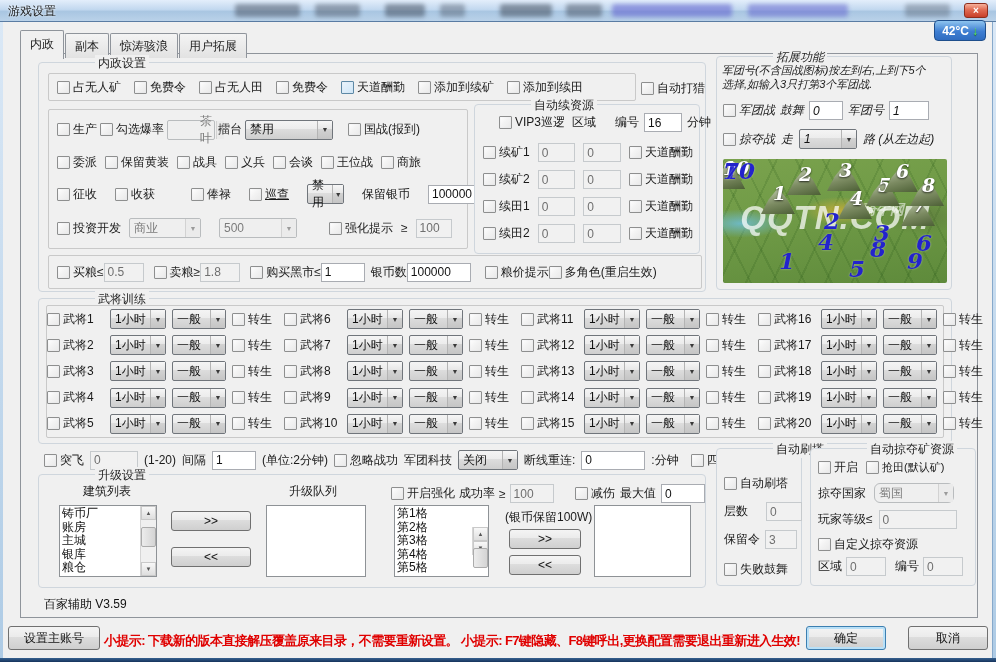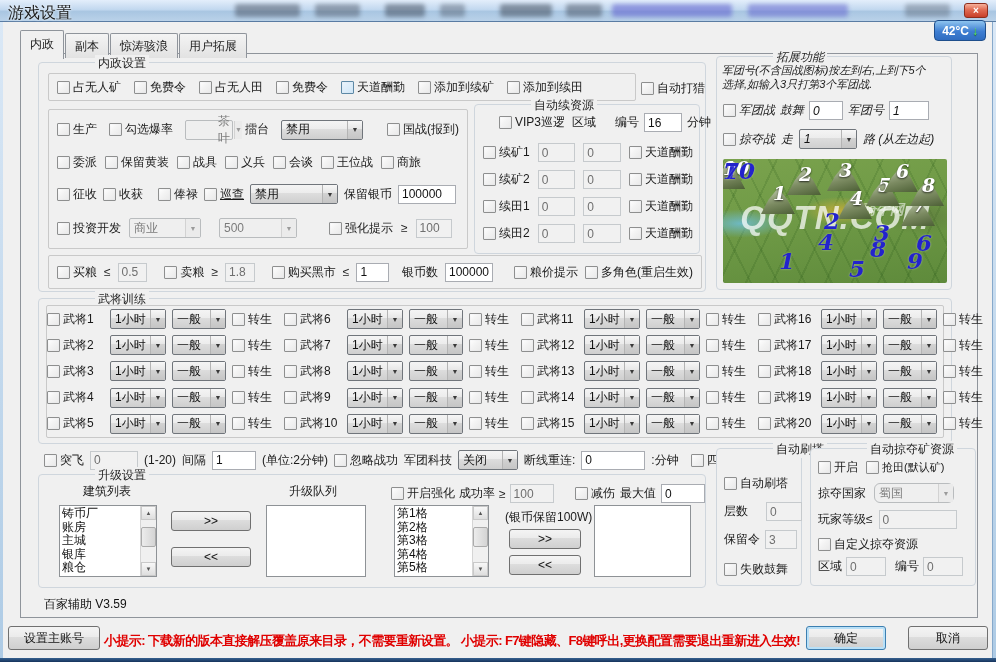--- a/index.html
+++ b/index.html
@@ -3,21 +3,21 @@
 <meta charset="utf-8">
 <style>
   html,body{margin:0;padding:0;background:#555;}
   *{box-sizing:border-box;font-family:"Liberation Sans","DejaVu Sans",sans-serif;}
   .win{position:relative;width:996px;height:662px;background:#f0f0f0;overflow:hidden;
        box-shadow:inset 0 0 0 1px #16335c;}
   
   .titlebar{position:absolute;left:0;top:0;width:996px;height:22px;
     background:linear-gradient(180deg,#e3eefb,#c2d8ef 45%,#a9c6e2 55%,#bad2e9);
     border-bottom:1px solid #5a7ca3;z-index:5;}
-  .title-text{position:absolute;left:8px;top:3px;font-size:16px;color:#1c1c1c;text-shadow:0 0 3px #fff;}
+  .title-text{position:absolute;left:8px;top:3px;font-size:12px;color:#1c1c1c;text-shadow:0 0 3px #fff;}
   .blob{position:absolute;border-radius:3px;filter:blur(2px);top:4px;height:13px;}
   .close-btn{position:absolute;right:8px;top:3px;width:24px;height:15px;border-radius:3px;
     background:linear-gradient(#f6b09b,#e06b52 45%,#c8402a);border:1px solid #8c2e1d;
     color:#fff;font-size:10px;font-weight:bold;display:flex;align-items:center;justify-content:center;line-height:1;}
   .temp-badge{position:absolute;right:10px;top:20px;z-index:9;height:21px;padding:0 7px;
     background:linear-gradient(#8ec4ef,#3e7ed2 55%,#2f6cc0);border:1px solid #1e4e8c;border-radius:4px;
     color:#fff;font-size:12px;font-weight:bold;display:flex;align-items:center;gap:3px;}
   .temp-arrow{color:#5ef05e;font-weight:bold;font-size:12px;text-shadow:0 1px 1px #14500f;}
   
   .edge-b{position:absolute;left:0;right:0;bottom:0;height:4px;background:linear-gradient(#35608f,#16335c);z-index:6;}
@@ -174,21 +174,21 @@
           <span class="lbl">添加到续田</span>
         </span>
 
     </div>
     <span class="cbi" style="position:absolute;left:602px;top:17px;">
       <span class="cb"></span>
       <span class="lbl">自动打猎</span>
     </span>
 
     <div class="inset" style="left:9px;top:46px;width:420px;height:140px;display:flex;flex-direction:column;justify-content:space-around;padding:3px 8px;">
-      <div class="row" style="gap:12px;">
+      <div class="row" style="gap:3px;">
         <span class="cbi">
             <span class="cb"></span>
             <span class="lbl">生产</span>
           </span>
         <span class="cbi">
             <span class="cb"></span>
             <span class="lbl">勾选爆率</span>
           </span>
         <span class="combo dis" style="width:48px;padding-left:32px;">
             <span class="tx">茶叶</span>
@@ -235,30 +235,30 @@
             <span class="cb"></span>
             <span class="lbl">王位战</span>
           </span>
 
           <span class="cbi">
             <span class="cb"></span>
             <span class="lbl">商旅</span>
           </span>
 
       </div>
-      <div class="row" style="gap:6px;">
+      <div class="row" style="gap:18px;">
         <span class="cbi">
             <span class="cb"></span>
             <span class="lbl">征收</span>
           </span>
         <span class="cbi">
             <span class="cb"></span>
             <span class="lbl">收获</span>
           </span>
-        <span class="cbi" style="margin-left:9px;">
+        <span class="cbi" style="margin-left:18px;">
             <span class="cb"></span>
             <span class="lbl">俸禄</span>
           </span>
         <span class="cbi">
             <span class="cb"></span>
             <span class="lbl ul">巡查</span>
           </span>
         <span class="combo" style="width:88px;">
             <span class="tx">禁用</span>
             <span class="arr">▼</span>
@@ -281,21 +281,21 @@
           </span>
         <span class="cbi" style="margin-left:24px;">
             <span class="cb"></span>
             <span class="lbl">强化提示</span>
           </span>
         <span class="lbl">≥</span>
         <span class="tb dis" style="width:36px;">100</span>
       </div>
     </div>
 
-    <div class="inset" style="left:9px;top:192px;width:654px;height:34px;display:flex;align-items:center;gap:7px;padding:0 8px;">
+    <div class="inset" style="left:9px;top:192px;width:654px;height:34px;display:flex;align-items:center;padding:0 8px;">
       <span class="cbi">
           <span class="cb"></span>
           <span class="lbl">买粮</span>
         </span>
       <span class="lbl">≤</span>
       <span class="tb dis" style="width:40px;">0.5</span>
       <span class="cbi" style="margin-left:10px;">
           <span class="cb"></span>
           <span class="lbl">卖粮</span>
         </span>
@@ -833,21 +833,21 @@
     </div>
     <div class="row" style="position:absolute;left:352px;top:9px;gap:4px;">
       <span class="cbi">
           <span class="cb"></span>
           <span class="lbl">开启强化</span>
         </span>
       <span class="lbl">成功率</span>
       <span class="lbl">≥</span>
       <span class="tb dis" style="width:44px;">100</span>
     </div>
-    <div class="lb" style="left:355px;top:30px;width:95px;height:72px;">
+    <div class="lb" style="left:355px;top:30px;width:95px;height:72px;align-items:center;">
       <div class="items">
 
           <div>第1格</div>
 
           <div>第2格</div>
 
           <div>第3格</div>
 
           <div>第4格</div>
 

